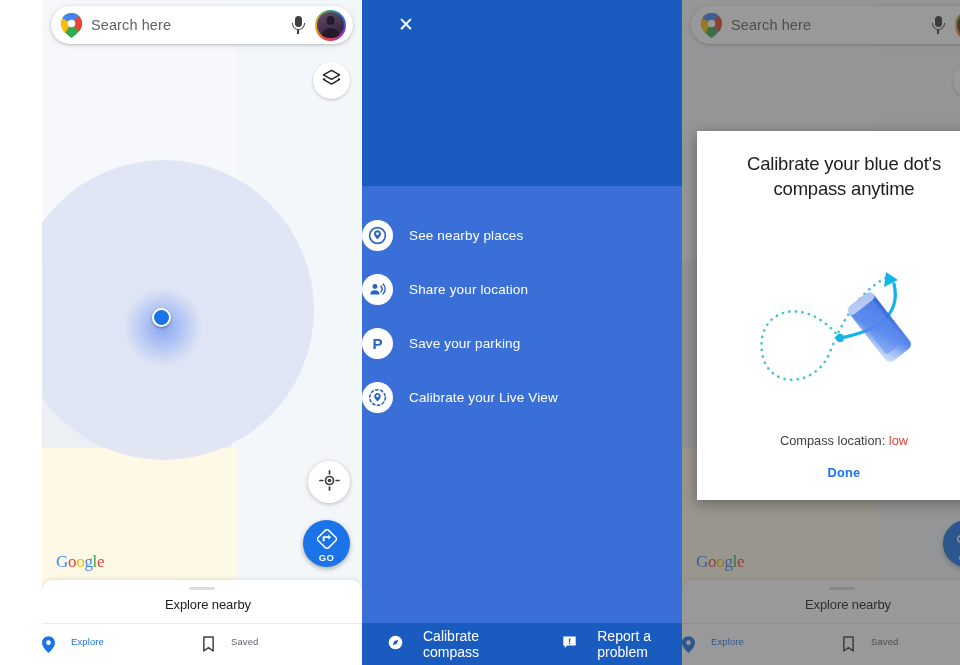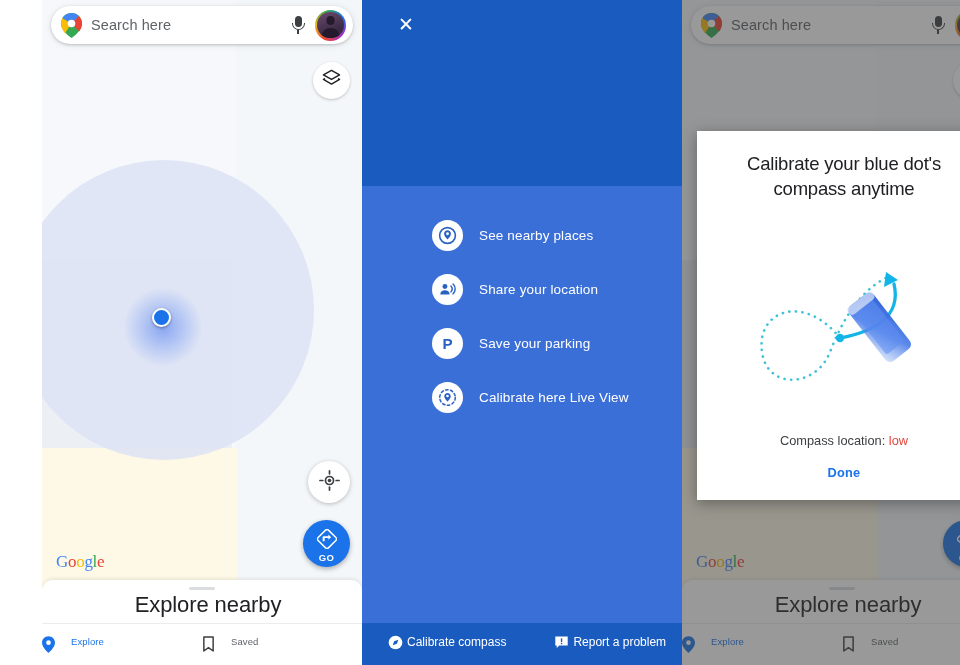--- a/index.html
+++ b/index.html
@@ -106,21 +106,21 @@
 
   
   .explore-sheet {
     position: absolute; left: 0; right: 0; bottom: 42px; height: 43px;
     background: #fff; border-radius: 11px 11px 0 0;
     box-shadow: 0 -1px 4px rgba(0,0,0,.1);
     display: flex; align-items: center; justify-content: center;
   }
   .sheet-grabber { position: absolute; top: 7px; left: 50%; transform: translateX(-50%);
     width: 26px; height: 3px; border-radius: 2px; background: #dadce0; }
-  .explore-title { font-size: 22px; color: #202124; margin-top: 6px; letter-spacing: -.1px; padding-left: 12px; }
+  .explore-title { font-size: 13px; color: #202124; margin-top: 6px; letter-spacing: -.1px; padding-left: 12px; }
 
   .bottom-nav {
     position: absolute; left: 0; right: 0; bottom: 0; height: 42px;
     background: #fff; border-top: 1px solid #ececec;
     display: flex; align-items: center;
   }
   .nav-item { flex: 1; display: flex; flex-direction: row; align-items: flex-start;
     gap: 16px; padding-top: 3px; }
   .nav-label { font-size: 9.5px; letter-spacing: .1px; }
   .nav-item.active .nav-label { color: #1a73e8; }
@@ -131,31 +131,31 @@
   .blue-top {
     position: absolute; left: 0; top: 0; width: 320px; height: 186px;
     background: #1a5bbf;
   }
   .close-x {
     position: absolute; left: 32px; top: 12px; width: 24px; height: 24px;
     display: flex; align-items: center; justify-content: center;
     color: #fff; font-size: 19px; line-height: 1; font-weight: 300;
   }
   .menu-list { position: absolute; left: 0; top: 208px; width: 320px; }
-  .menu-row { display: flex; align-items: center; gap: 16px; height: 54px; padding-left: 70px; }
+  .menu-row { display: flex; align-items: center; gap: 16px; height: 54px; }
   .menu-ico {
     width: 31px; height: 31px; border-radius: 50%; background: #fff;
     display: flex; align-items: center; justify-content: center; flex: 0 0 auto;
   }
   .menu-label { color: #fff; font-size: 13.5px; letter-spacing: .15px; }
   .blue-footer {
     position: absolute; left: 0; bottom: 0; width: 320px; height: 42px;
     background: #1a5bbf; display: flex; align-items: center;
   }
-  .bf-item { display: flex; gap: 4px; color: #fff; font-size: 12px; }
+  .bf-item { display: flex; align-items: center; gap: 20px; color: #fff; font-size: 14px; }
   .bf-item:first-child { margin-left: 26px; }
   .bf-item:last-child { margin-left: 48px; }
 
   
   .scrim { position: absolute; inset: 0; background: rgba(60,60,60,.52); }
   .cal-card {
     position: absolute; left: 15px; top: 131px; width: 294px; height: 369px;
     background: #fff; box-shadow: 0 3px 14px rgba(0,0,0,.35);
   }
   .cal-title {
@@ -312,21 +312,21 @@
       <div class="menu-row">
         <span class="menu-ico">
           <svg width="19" height="19" viewBox="0 0 20 20">
             <g stroke="#2a62c4" stroke-width="1.6" stroke-linecap="round" fill="none" stroke-dasharray="2.6 2.6">
               <circle cx="10" cy="10" r="8.2"></circle>
             </g>
             <path d="M10 5.2c-1.9 0-3.4 1.5-3.4 3.4 0 2.4 3.4 5.6 3.4 5.6s3.4-3.2 3.4-5.6c0-1.9-1.5-3.4-3.4-3.4z" fill="#2a62c4"></path>
             <circle cx="10" cy="8.5" r="1.35" fill="#fff"></circle>
           </svg>
         </span>
-        <span class="menu-label">Calibrate here Live View</span>
+        <span class="menu-label">Calibrate your Live View</span>
       </div>
     </div>
 
     <div class="blue-footer">
       <div class="bf-item">
         <span>
           <svg width="15" height="15" viewBox="0 0 16 16">
             <circle cx="8" cy="8" r="7.3" fill="#fff"></circle>
             <path d="M11 5 6.6 6.6 5 11l4.4-1.6L11 5z" fill="#1a5bbf"></path>
           </svg>

